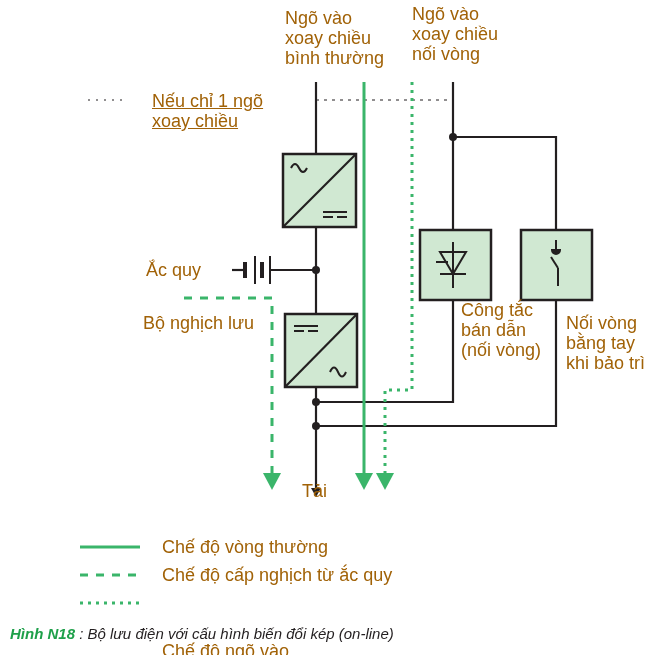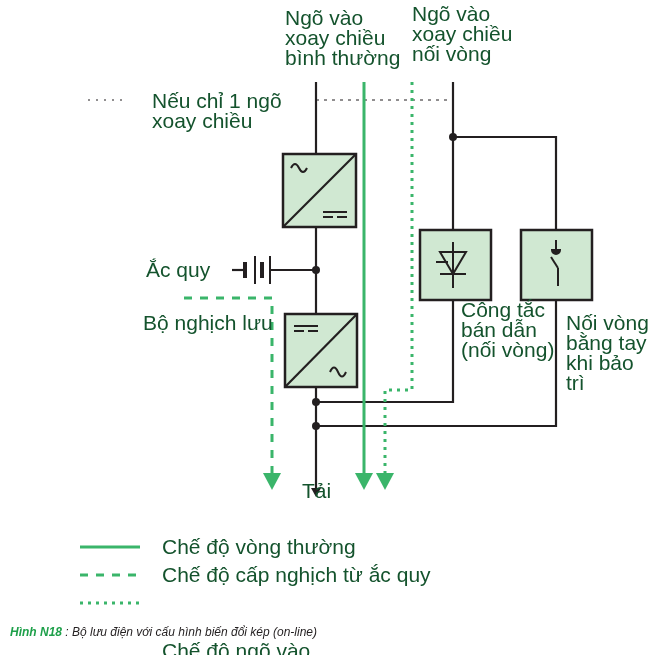--- a/index.html
+++ b/index.html
@@ -1,19 +1,19 @@
 <!DOCTYPE html>
 <html><head>
 <meta charset="utf-8">
 <style>
   html, body { margin:0; padding:0; background:#ffffff; }
   body { width:657px; height:655px; position:relative; overflow:hidden; font-family:"Liberation Sans", sans-serif; color:#231f20; }
   svg#diagram { position:absolute; left:0; top:0; }
-  .lbl { position:absolute; font-size:21px; line-height:20px; color:#14532d; white-space:pre-line; }
-  .caption { position:absolute; left:10px; top:625px; font-size:12px; font-style:italic; white-space:nowrap; }
+  .lbl { position:absolute; font-size:18px; line-height:20px; color:#a16207; white-space:pre-line; }
+  .caption { position:absolute; left:10px; top:625px; font-size:15px; font-style:italic; white-space:nowrap; }
   .caption .fig { color:#1ea04a; font-weight:bold; }
 </style>
 </head>
 <body>
 
 <svg id="diagram" width="657" height="655" viewBox="0 0 657 655">
 
   <g stroke="#231f20" stroke-width="2.2" fill="none">
     <line x1="316" y1="82" x2="316" y2="154"></line>
     <line x1="316" y1="227" x2="316" y2="314"></line>
@@ -104,21 +104,21 @@
     <line x1="80" y1="603" x2="140" y2="603" stroke="#3ab56a" stroke-width="3" stroke-dasharray="3,5"></line>
   </g>
 </svg>
 
 <div class="lbl" style="left:285px; top:8px;">Ngõ vào
 xoay chiều
 bình thường</div>
 <div class="lbl" style="left:412px; top:4px;">Ngõ vào
 xoay chiều
 nối vòng</div>
-<div class="lbl" style="left:152px; top:91px;">Nếu chỉ 1 ngõ
+<div class="lbl" style="left:152px; top:91px;text-decoration:underline;">Nếu chỉ 1 ngõ
 xoay chiều</div>
 <div class="lbl" style="left:146px; top:260px;">Ắc quy</div>
 <div class="lbl" style="left:143px; top:313px;text-align:center;">Bộ nghịch lưu</div>
 <div class="lbl" style="left:461px; top:300px;">Công tắc
 bán dẫn
 (nối vòng)</div>
 <div class="lbl" style="left:566px; top:313px;">Nối vòng
 bằng tay
 khi bảo trì</div>
 <div class="lbl" style="left:302px; top:481px;">Tải</div>

